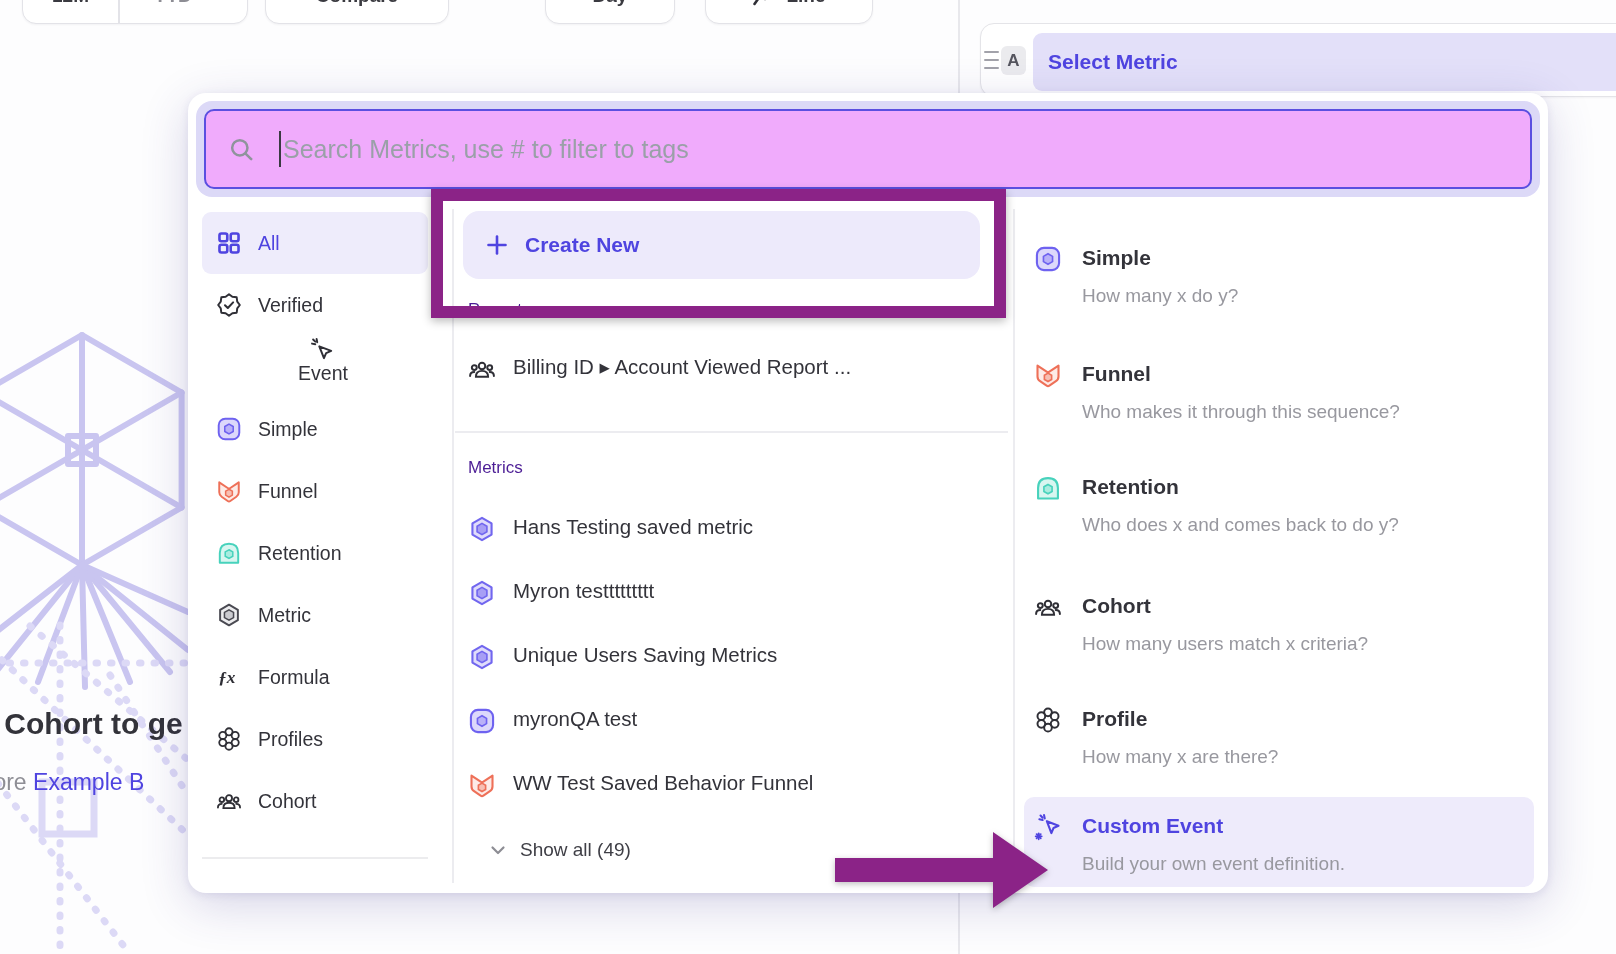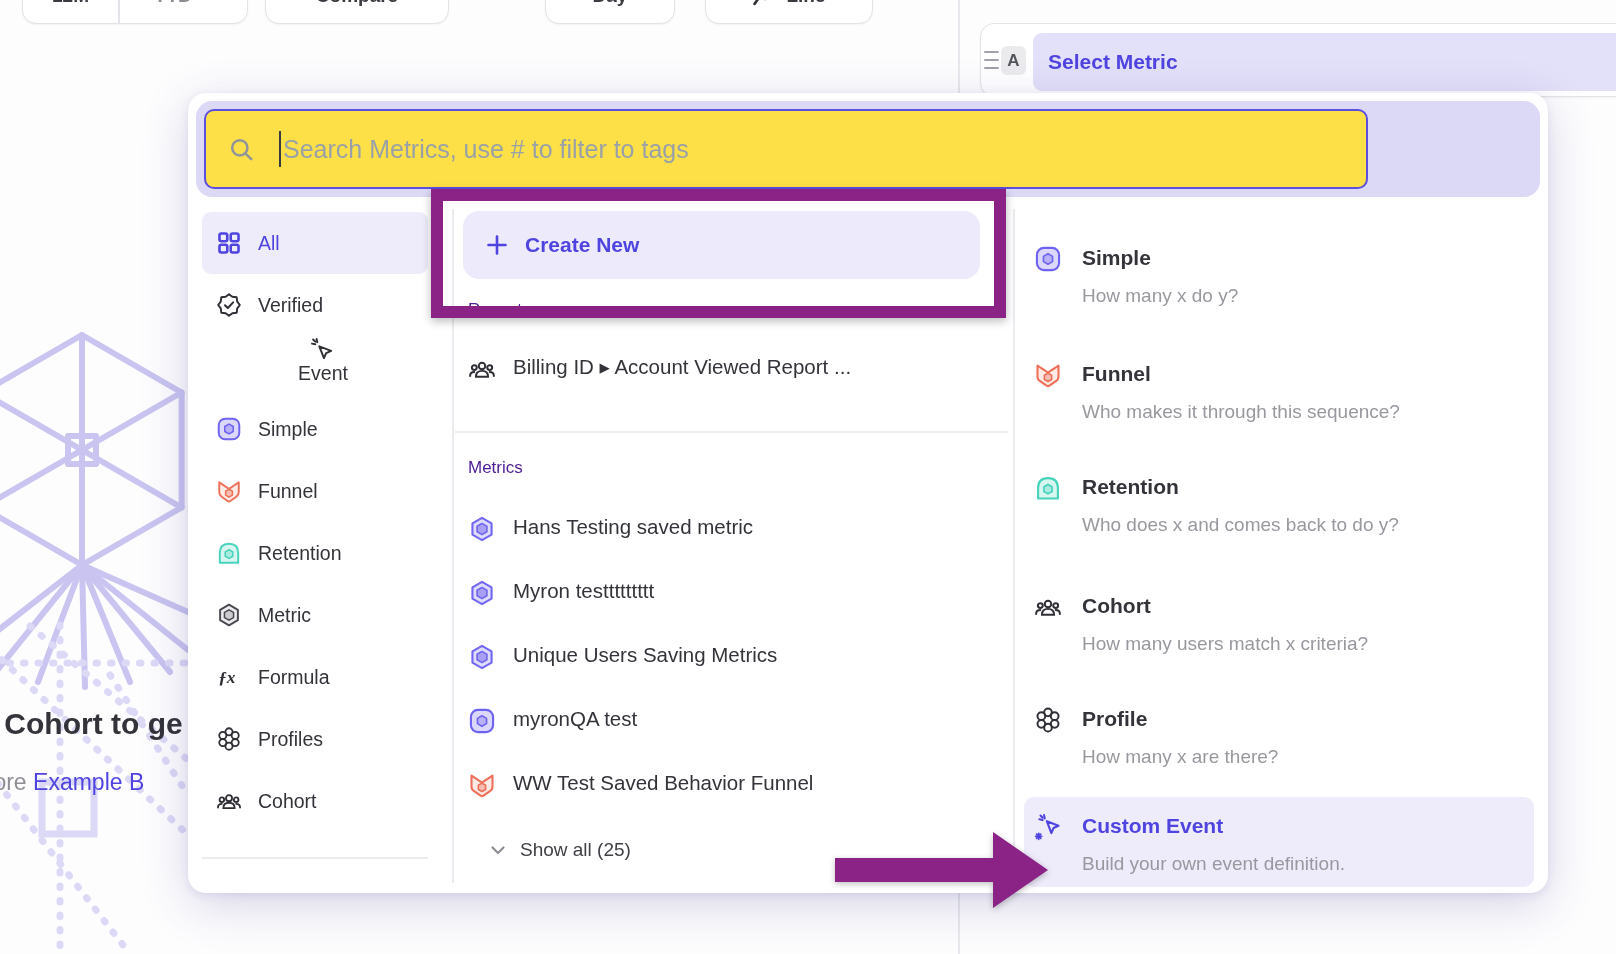--- a/index.html
+++ b/index.html
@@ -49,21 +49,21 @@
 
   .illustration { left:0; top:330px; z-index:1; }
 
   
   .modal {
     left:188px; top:93px; width:1360px; height:800px; background:#fff; border-radius:18px;
     box-shadow:0 12px 48px rgba(60,50,140,.20), 0 2px 8px rgba(60,50,140,.10); z-index:10; overflow:hidden;
   }
   .search-ring { position:absolute; left:8px; top:8px; width:1344px; height:96px; background:#dcd9f7; border-radius:16px; }
   .search-box {
-    position:absolute; left:16px; top:16px; width:1164px; height:80px; background:#fde047;
+    position:absolute; left:16px; top:16px; width:1328px; height:80px; background:#f0abfc;
     border:2px solid #5b4fe0; border-radius:10px; display:flex; align-items:center;
   }
   .search-box svg { margin-left:22px; flex:0 0 auto; }
   .caret { width:2px; height:36px; background:#3a3a42; margin-left:24px; }
   .search-input {
     flex:1; border:none; outline:none; font-family:"Liberation Sans",sans-serif;
     font-size:25px; color:#33333a; margin-left:2px; background:transparent;
   }
   .search-input::placeholder { color:#9aa0a8; }
 
@@ -357,21 +357,21 @@
           <path d="M3 4 L10.8 9.2 Q12 10 13.2 9.2 L21 4 L21 13.2 Q21 15.8 18.8 17.3 L13.2 21.2 Q12 22 10.8 21.2 L5.2 17.3 Q3 15.8 3 13.2 Z" fill="#fdebe7" stroke="#ee7058" stroke-width="1.8" stroke-linejoin="round"></path>
           <polygon points="12,10.4 15.1,12.2 15.1,15.8 12,17.6 8.9,15.8 8.9,12.2" fill="#f7bfb3" stroke="#ee7058" stroke-width="1.4"></polygon>
         </svg>
       <span class="lbl">WW Test Saved Behavior Funnel</span>
     </div>
 
     <div class="show-all">
       <svg width="16" height="11" viewBox="0 0 16 11">
           <polyline points="2.5,2.5 8,8 13.5,2.5" fill="none" stroke="#8d8d94" stroke-width="2.2" stroke-linecap="round" stroke-linejoin="round"></polyline>
         </svg>
-      <span class="lbl">Show all (25)</span>
+      <span class="lbl">Show all (49)</span>
     </div>
 
     <div class="trow" style="top:152px;height:92px;">
       <svg class="ic" viewBox="0 0 24 24">
           <rect x="2.5" y="2.5" width="19" height="19" rx="6" fill="#dcd8fb" stroke="#6e62f0" stroke-width="1.8"></rect>
           <polygon points="12,7.5 15.9,9.75 15.9,14.25 12,16.5 8.1,14.25 8.1,9.75" fill="#b9b1f8" stroke="#6e62f0" stroke-width="1.4"></polygon>
         </svg>
       <span class="ttl">Simple</span>
       <span class="dsc">How many x do y?</span>
     </div>

